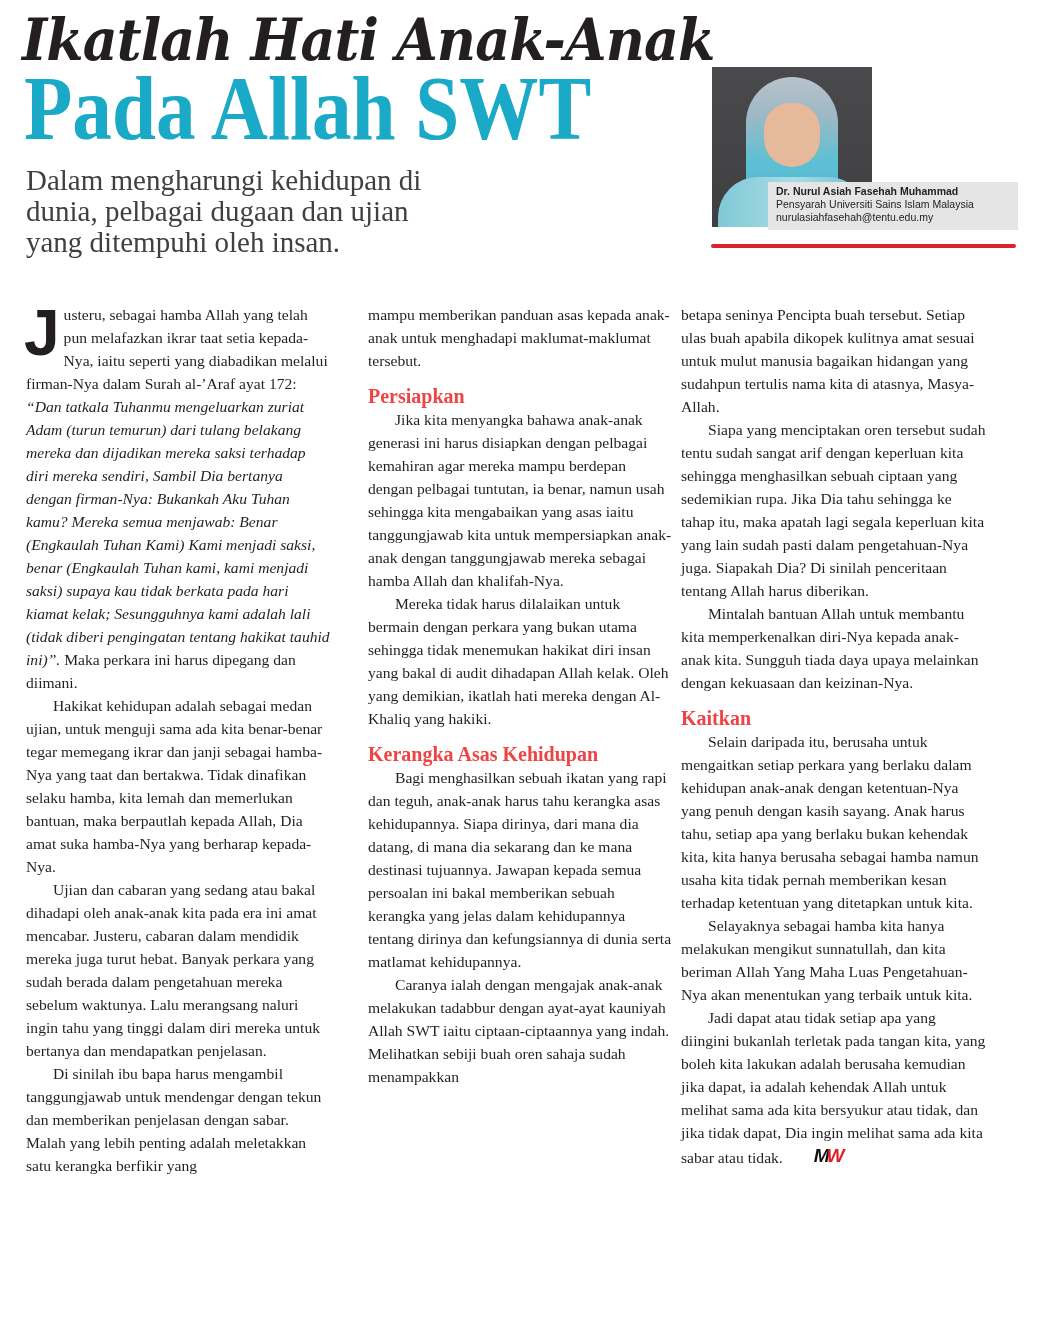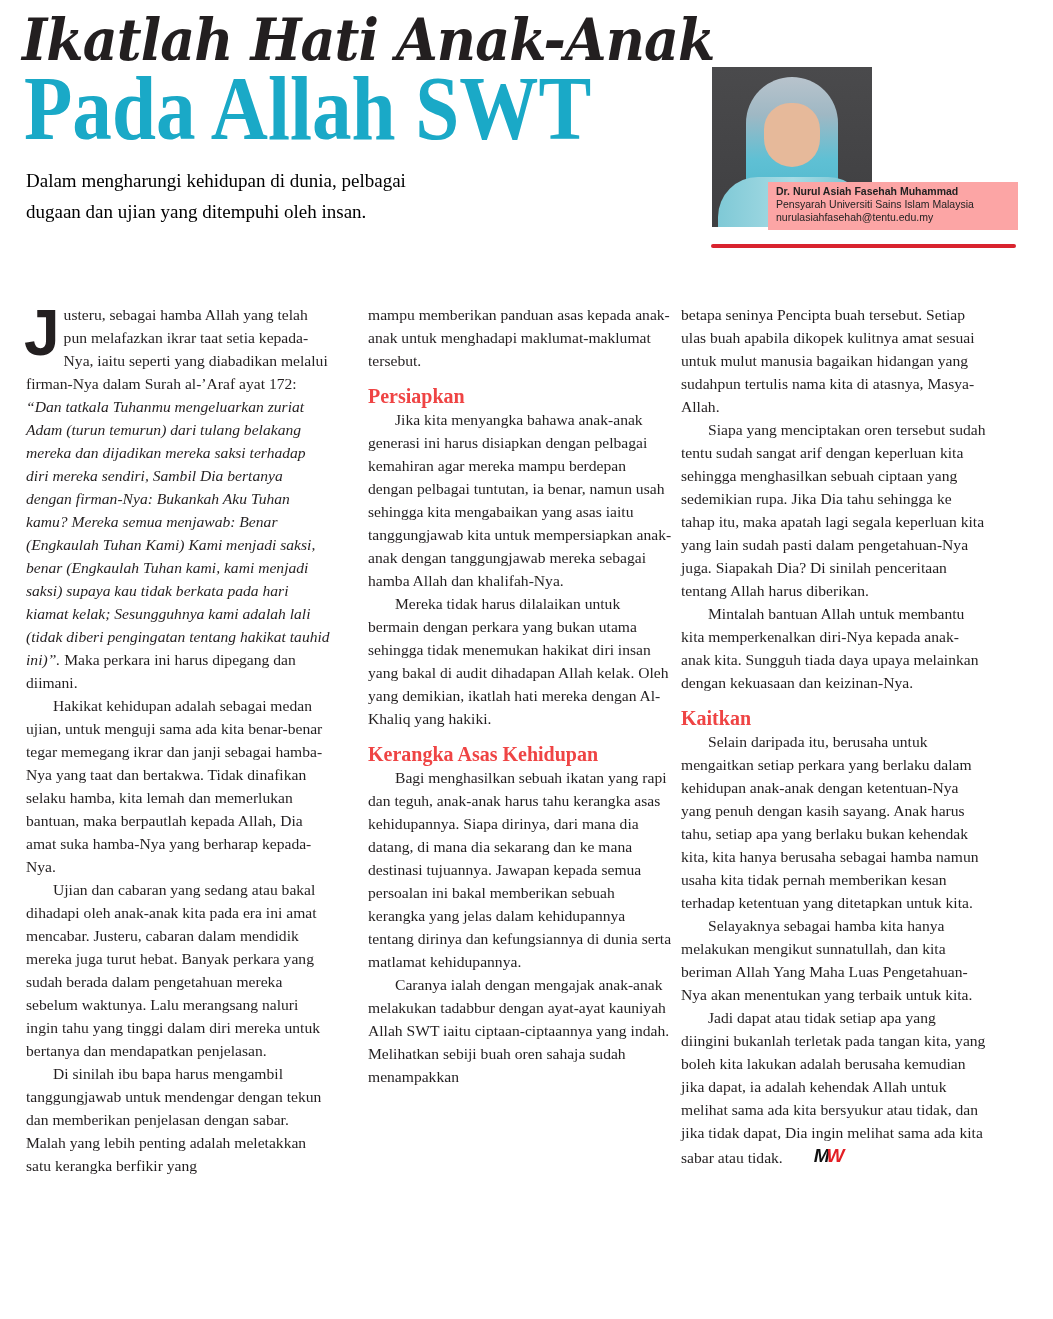--- a/index.html
+++ b/index.html
@@ -14,21 +14,21 @@
   }
   .title-2 {
     position: absolute; left: 24px; top: 62px;
     font-family: "Liberation Serif", "DejaVu Serif", serif;
     font-size: 92px; line-height: 1; color: #1aa9c7; white-space: nowrap;
     transform: scaleX(0.86); transform-origin: left top;
   }
   .standfirst {
     position: absolute; left: 26px; top: 165px; width: 420px;
     font-family: "Liberation Serif", "DejaVu Serif", serif;
-    font-size: 19px; line-height: 31px; color: #000000;
+    font-size: 29px; line-height: 31px; color: #404040;
   }
 
   .author-box { position: absolute; left: 712px; top: 67px; width: 303px; height: 180px; }
   .author-photo {
     position: absolute; left: 0; top: 0; width: 160px; height: 160px;
     background: linear-gradient(180deg, #4a4a4c 0%, #3f3f41 100%);
     overflow: hidden;
   }
   .photo-hijab {
     position: absolute; left: 34px; top: 10px; width: 92px; height: 150px;
@@ -38,21 +38,21 @@
   .photo-face {
     position: absolute; left: 52px; top: 36px; width: 56px; height: 64px;
     border-radius: 28px 28px 30px 30px; background: #e6b99a;
   }
   .photo-shoulder {
     position: absolute; left: 6px; top: 110px; width: 150px; height: 60px;
     border-radius: 40px 40px 0 0; background: linear-gradient(90deg,#7fc9d6,#a8dce5,#6ebfcf);
   }
   .author-info {
     position: absolute; left: 56px; top: 115px; width: 250px; height: 48px;
-    background: #fca5a5; padding: 3px 0 0 8px;
+    background: #e5e5e5; padding: 3px 0 0 8px;
     font-family: "Liberation Sans", "DejaVu Sans", sans-serif; font-size: 10.5px; line-height: 13px; color: #222;
   }
   .author-name { font-weight: bold; }
   .author-rule {
     position: absolute; left: 711px; top: 244px; width: 305px; height: 4px;
     background: #d9232e; border-radius: 2px;
   }
 
   .col {
     position: absolute; top: 303px; width: 305px;

